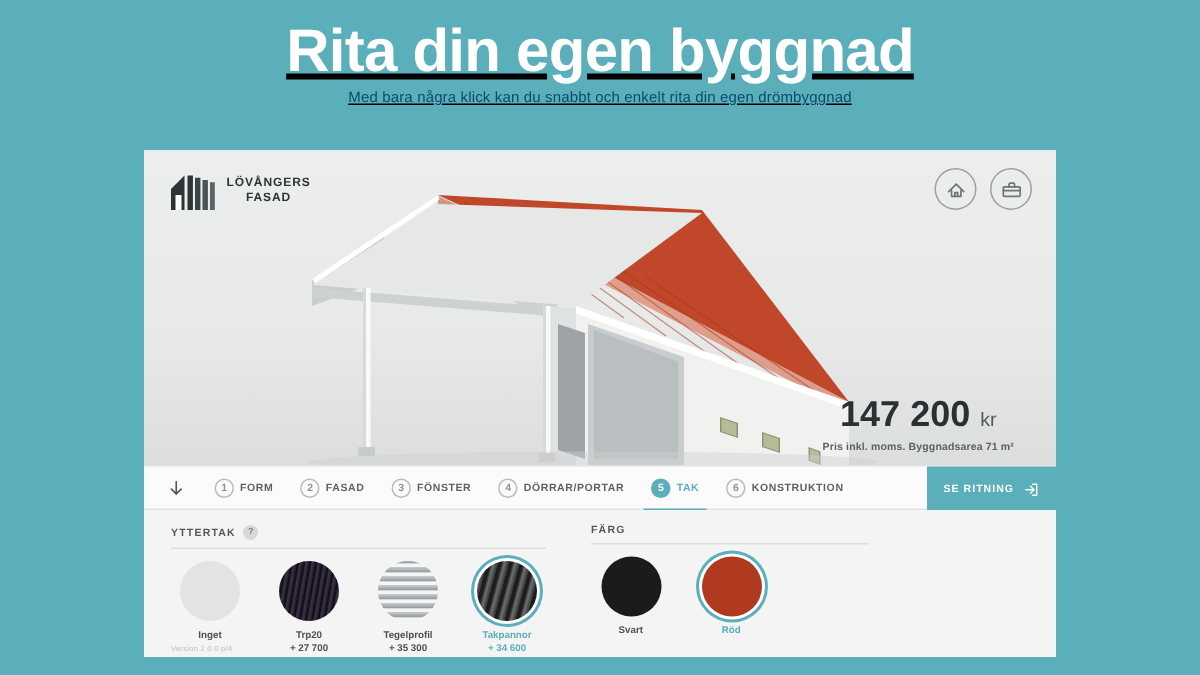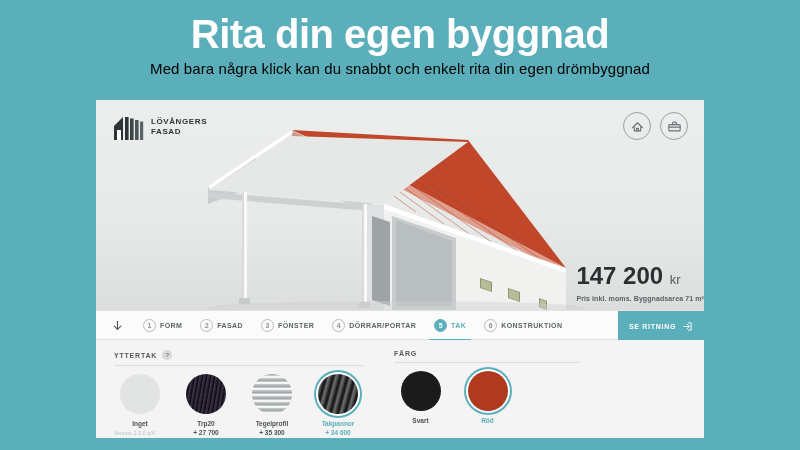--- a/index.html
+++ b/index.html
@@ -6,35 +6,36 @@
   html, body {
     width: 800px; height: 450px;
     overflow: hidden;
     background: #5bafbb;
     font-family: "Liberation Sans", sans-serif;
   }
   #root {
     position: relative;
     width: 800px; height: 450px;
     background: #5bafbb;
+    text-decoration: underline;
   }
 
   
   .hero { text-align: center; padding-top: 12px; }
   .hero-title {
     font-family: "Liberation Sans", sans-serif;
     font-weight: bold;
     font-size: 40px;
     line-height: 44px;
     color: #ffffff;
     letter-spacing: -0.5px;
   }
   .hero-sub {
-    font-size: 15px;
-    color: #000000;
+    font-size: 10px;
+    color: #0c4a6e;
     margin-top: 4px;
     letter-spacing: 0.1px;
   }
 
   
   .app {
     position: absolute;
     left: 96px; top: 100px;
     width: 608px; height: 338px;
     background: #efefef;
@@ -44,21 +45,21 @@
   
   .viewport {
     position: relative;
     width: 100%; height: 210px;
     background: linear-gradient(180deg,#eceded 0%, #e8e9e9 55%, #dcdddd 100%);
     overflow: hidden;
   }
 
   .brand {
     position: absolute; left: 18px; top: 14px;
-    display: flex; align-items: center; gap: 7px;
+    display: flex; align-items: center; gap: 7px; text-align: center;
   }
   .brand-mark { width: 30px; height: 26px; display: block; }
   .brand-text {
     font-size: 8px; font-weight: bold; color: #2d3436;
     line-height: 10px; letter-spacing: 0.6px;
   }
 
   .vp-tools {
     position: absolute; right: 16px; top: 12px;
     display: flex; gap: 9px;
@@ -68,21 +69,21 @@
     border: 1px solid #9aa0a2; background: transparent;
     display: flex; align-items: center; justify-content: center;
     cursor: pointer;
   }
 
   
   .bldg { position: absolute; left: 0; top: 0; width: 100%; height: 100%; }
 
   
   .price-box {
-    position: absolute; right: 0; bottom: 8px; text-align: left;
+    position: absolute; right: 28px; bottom: 8px; text-align: center;
   }
   .price-main {
     font-size: 24px; font-weight: bold; color: #2b3033; line-height: 26px;
   }
   .price-unit { font-size: 13px; font-weight: normal; color: #52595c; }
   .price-sub { font-size: 7px; color: #5a6164; font-weight: bold; margin-top: 2px; letter-spacing: 0.1px; }
 
   
   .stepsbar {
     position: relative;

